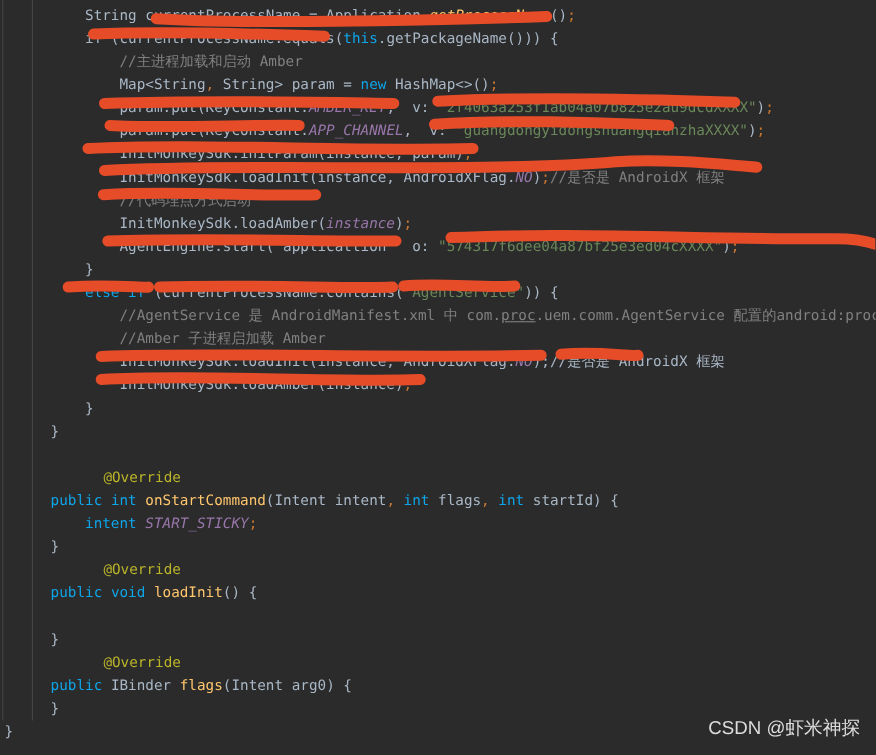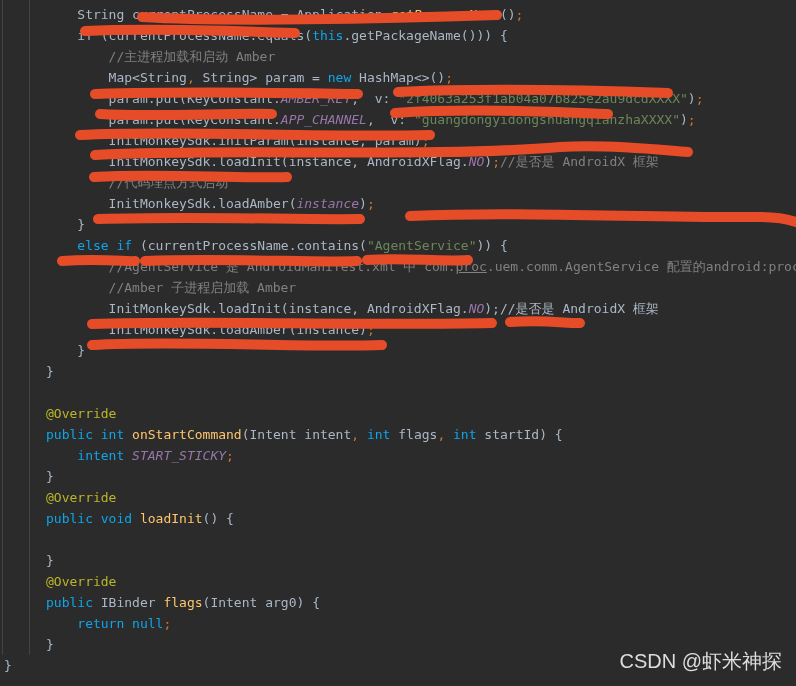--- a/index.html
+++ b/index.html
@@ -29,31 +29,31 @@
       margin-left: 2px;
     }
     .line {
       white-space: pre;
       min-height: 21px;
     }
     .keyword { color: #0ea5e9; }
     .string { color: #6a8759; }
     .comment { color: #808080; }
     .method { color: #ffc66d; }
-    .annotation { color: #bbb529; }
+    .annotation { color: #bbb529; margin-left: 48px; }
     .field { color: #9876aa; font-style: italic; }
     .static-method { color: #ffc66d; font-style: italic; }
     .const { color: #9876aa; font-style: italic; }
     .punct { color: #cc7832; }
     .wm {
       position: absolute;
       bottom: 14px;
       right: 14px;
       color: #ddd;
-      font-size: 20px;
+      font-size: 17px;
       font-family: Arial, sans-serif;
     }
     .redact {
       position: absolute;
       pointer-events: none;
     }
     .redact svg { display: block; }
   </style>
 </head>
 <body>
@@ -63,40 +63,40 @@
 <div class="line"><span>    String currentProcessName = Application.</span><span class="static-method">getProcessName</span><span>()</span><span class="punct">;</span></div>
 <div class="line"><span>    i</span><span>f (currentProcessName.equals(</span><span class="keyword">this</span><span>.getPackageName())) {</span></div>
 <div class="line"><span class="comment">        //主进程加载和启动 Amber</span></div>
 <div class="line"><span>        Map&lt;String</span><span class="punct">, </span><span>String&gt; param = </span><span class="keyword">new </span><span>HashMap&lt;&gt;()</span><span class="punct">;</span></div>
 <div class="line"><span>        param.put(KeyConstant.</span><span class="const">AMBER_KEY</span><span>,  v: </span><span class="string">"2f4063a253f1ab04a07b825e2au9dcdXXXX"</span><span>)</span><span class="punct">;</span></div>
 <div class="line"><span>        param.put(KeyConstant.</span><span class="const">APP_CHANNEL</span><span>,  v: </span><span class="string">"guangdongyidongshuangqianzhaXXXX"</span><span>)</span><span class="punct">;</span></div>
 <div class="line"><span>        InitMonkeySdk.initParam(instance, param)</span><span class="punct">;</span></div>
 <div class="line"><span>        InitMonkeySdk.loadInit(instance, AndroidXFlag.</span><span class="const">NO</span><span>)</span><span class="punct">;</span><span class="comment">//是否是 AndroidX 框架</span></div>
 <div class="line"><span class="comment">        //代码埋点方式启动</span></div>
 <div class="line"><span>        InitMonkeySdk.loadAmber(</span><span class="field">instance</span><span>)</span><span class="punct">;</span></div>
+<div class="line"><span>        AgentEngine.start( applicattion   o: </span><span class="string">"574317f6dee04a87bf25e3ed04cXXXX"</span><span>)</span><span class="punct">;</span></div>
 <div class="line"><span>    }</span></div>
 <div class="line"><span>    </span><span class="keyword">else if </span><span>(currentProcessName.contains(</span><span class="string">"AgentService"</span><span>)) {</span></div>
 <div class="line"><span class="comment">        //AgentService 是 AndroidManifest.xml 中 com.</span><span class="comment" style="text-decoration: underline">proc</span><span class="comment">.uem.comm.AgentService 配置的android:proc</span></div>
 <div class="line"><span class="comment">        //Amber 子进程启加载 Amber</span></div>
 <div class="line"><span>        InitMonkeySdk.loadInit(instance, AndroidXFlag.</span><span class="const">NO</span><span>);//是否是 AndroidX 框架</span></div>
 <div class="line"><span>        InitMonkeySdk.loadAmber(instance)</span><span class="punct">;</span></div>
 <div class="line"><span>    }</span></div>
 <div class="line"><span>}</span></div>
 <div class="line"></div>
 <div class="line"><span class="annotation">@Override</span></div>
 <div class="line"><span class="keyword">public </span><span class="keyword">int </span><span class="method">onStartCommand</span><span>(Intent intent</span><span class="punct">, </span><span class="keyword">int </span><span>flags</span><span class="punct">, </span><span class="keyword">int </span><span>startId) {</span></div>
 <div class="line"><span>    </span><span class="keyword">intent </span><span class="const">START_STICKY</span><span class="punct">;</span></div>
 <div class="line"><span>}</span></div>
 <div class="line"><span class="annotation">@Override</span></div>
 <div class="line"><span class="keyword">public </span><span class="keyword">void </span><span class="method">loadInit</span><span>() {</span></div>
 <div class="line"></div>
 <div class="line"><span>}</span></div>
 <div class="line"><span class="annotation">@Override</span></div>
 <div class="line"><span class="keyword">public </span><span>IBinder </span><span class="method">flags</span><span>(Intent arg0) {</span></div>
-<div class="line"><span>    </span><span class="keyword">return null</span><span class="punct">;</span></div>
 <div class="line"><span>}</span></div>
 </div>
 </div>
 <div class="line" style="padding-left:4px"><span>}</span></div>
 
 <div class="redact" style="left:0; top:0;">
 <svg width="796" height="686">
   <g stroke="#e74c29" stroke-width="10" fill="none" stroke-linecap="round">
 
     <path d="M 142 17 C 220 22, 380 19, 497 15"></path>

